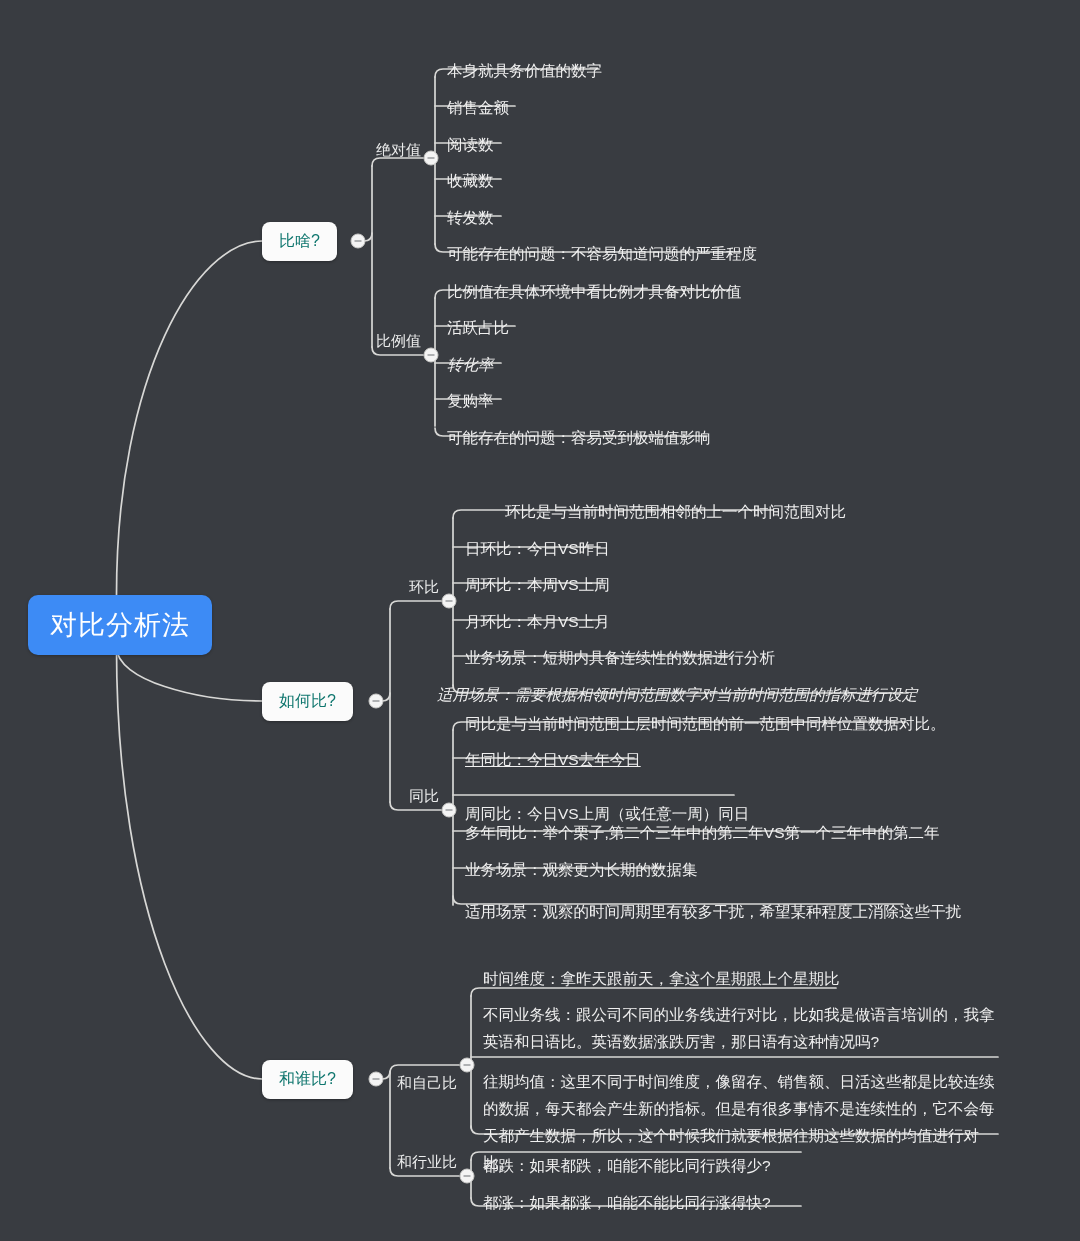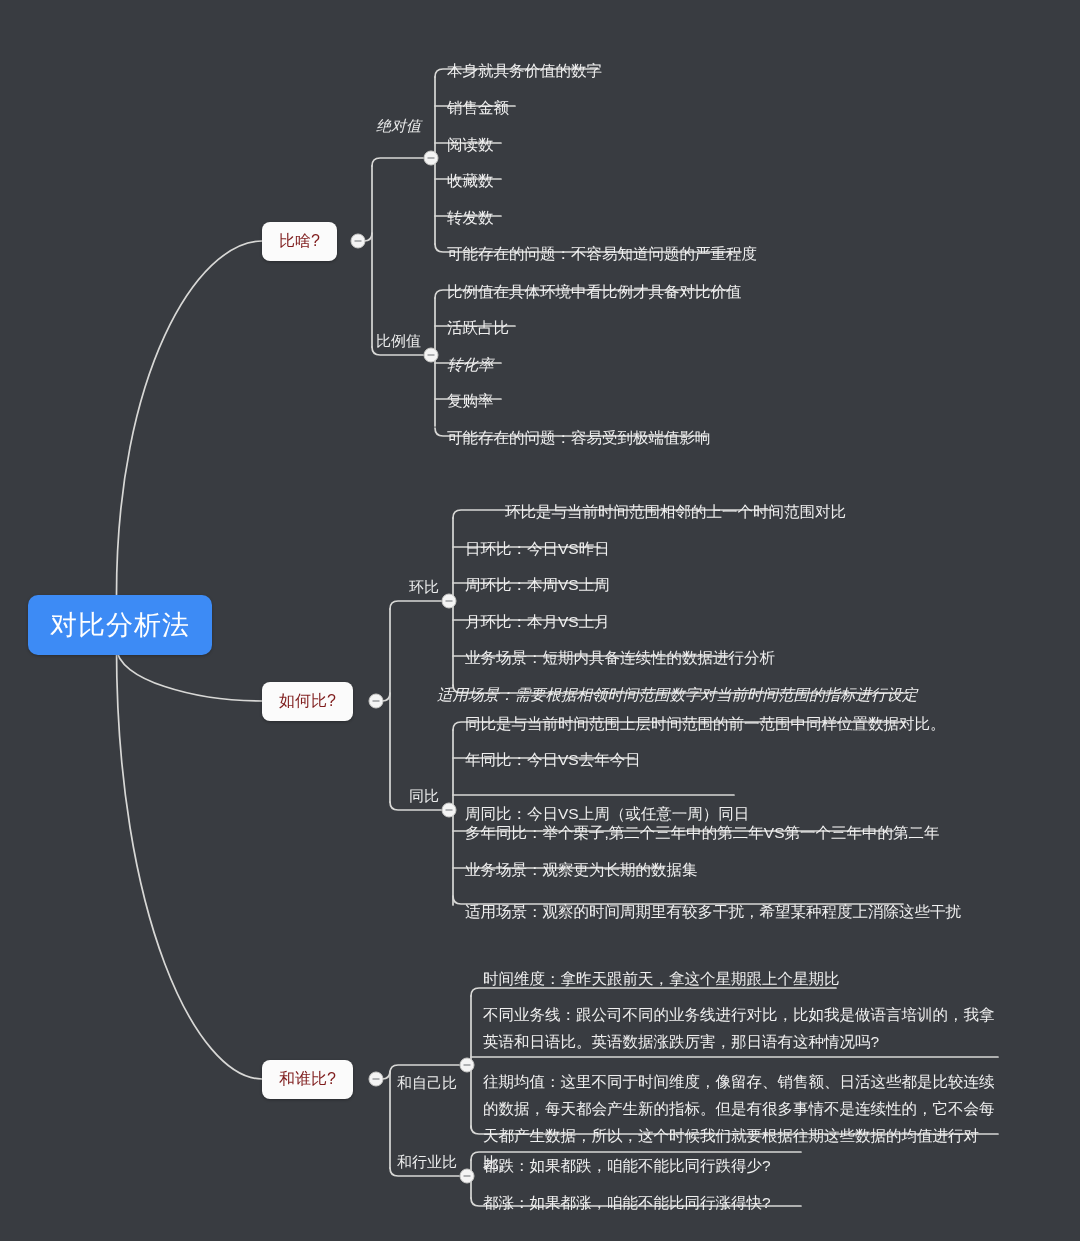--- a/index.html
+++ b/index.html
@@ -23,21 +23,21 @@
     padding:12px 22px;
     font-size:27px;
     letter-spacing:1px;
     white-space:nowrap;
     box-shadow:0 1px 3px rgba(0,0,0,.25);
   }
   
   .l1-node{
     position:absolute;
     background:#fbfbfb;
-    color:#7f1d1d;
+    color:#0f766e;
     border-radius:8px;
     padding:9px 17px;
     font-size:16px;
     white-space:nowrap;
     box-shadow:0 1px 3px rgba(0,0,0,.3);
   }
   
   .l2-node{
     position:absolute;
     color:#eceded;
@@ -125,21 +125,21 @@
       <path d="M 471 1057 H 998"></path>
       <path d="M 471 1126 Q 471 1134 479 1134 H 998"></path>
       <path d="M 390 1168 Q 390 1176 398 1176 H 459"></path>
       <path d="M 471 1160 V 1198"></path>
       <path d="M 471 1160 Q 471 1152 479 1152 H 801"></path>
       <path d="M 471 1198 Q 471 1206 479 1206 H 801"></path>
     </svg>
 <div class="root-node" style="left: 28px; top: 595px;">对比分析法</div>
     <div class="l1-node" style="left: 262px; top: 222px;">比啥?</div>
     <div class="toggle" style="left: 358px; top: 241px;"></div>
-    <div class="l2-node" style="left: 421px; top: 136px; font-style: italic;">绝对值</div>
+    <div class="l2-node" style="left: 421px; top: 160px;">绝对值</div>
     <div class="toggle" style="left: 431px; top: 158px;"></div>
     <div class="leaf" style="left: 447px; top: 57px;">本身就具务价值的数字</div>
     <div class="leaf" style="left: 447px; top: 94px;">销售金额</div>
     <div class="leaf" style="left: 447px; top: 131px;">阅读数</div>
     <div class="leaf" style="left: 447px; top: 167px;">收藏数</div>
     <div class="leaf" style="left: 447px; top: 204px;">转发数</div>
     <div class="leaf" style="left: 447px; top: 240px;">可能存在的问题：不容易知道问题的严重程度</div>
     <div class="l2-node" style="left: 421px; top: 351px;">比例值</div>
     <div class="toggle" style="left: 431px; top: 355px;"></div>
     <div class="leaf" style="left: 447px; top: 278px; text-align: right;">比例值在具体环境中看比例才具备对比价值</div>
@@ -153,21 +153,21 @@
     <div class="toggle" style="left: 449px; top: 601px;"></div>
     <div class="leaf" style="left: 465px; top: 498px; margin-left: 40px;">环比是与当前时间范围相邻的上一个时间范围对比</div>
     <div class="leaf" style="left: 465px; top: 535px;">日环比：今日VS昨日</div>
     <div class="leaf" style="left: 465px; top: 571px;">周环比：本周VS上周</div>
     <div class="leaf" style="left: 465px; top: 608px;">月环比：本月VS上月</div>
     <div class="leaf" style="left: 465px; top: 644px;">业务场景：短期内具备连续性的数据进行分析</div>
     <div class="leaf" style="left: 437px; top: 681px; font-style: italic;">适用场景：需要根据相领时间范围数字对当前时间范围的指标进行设定</div>
     <div class="l2-node" style="left: 439px; top: 806px;">同比</div>
     <div class="toggle" style="left: 449px; top: 810px;"></div>
     <div class="leaf" style="left: 465px; top: 710px;">同比是与当前时间范围上层时间范围的前一范围中同样位置数据对比。</div>
-    <div class="leaf" style="left: 465px; top: 746px;">年同比：今日VS去年今日</div>
+    <div class="leaf" style="left: 465px; top: 746px; text-decoration: underline;">年同比：今日VS去年今日</div>
     <div class="leaf" style="left: 465px; top: 783px; margin-top: 17px;">周同比：今日VS上周（或任意一周）同日</div>
     <div class="leaf" style="left: 465px; top: 819px;">多年同比：举个栗子,第二个三年中的第二年VS第一个三年中的第二年</div>
     <div class="leaf" style="left: 465px; top: 856px;">业务场景：观察更为长期的数据集</div>
     <div class="leaf" style="left: 465px; top: 892px; margin-top: 6px;">适用场景：观察的时间周期里有较多干扰，希望某种程度上消除这些干扰</div>
     <div class="l1-node" style="left: 262px; top: 1060px;">和谁比?</div>
     <div class="toggle" style="left: 376px; top: 1079px;"></div>
     <div class="l2-node" style="left: 457px; top: 1061px; margin-top: 32px;">和自己比</div>
     <div class="toggle" style="left: 467px; top: 1065px;"></div>
     <div class="leaf" style="left: 483px; top: 965px;">时间维度：拿昨天跟前天，拿这个星期跟上个星期比</div>
     <div class="leaf wrap" style="left: 483px; top: 1068px; width: 521px;">往期均值：这里不同于时间维度，像留存、销售额、日活这些都是比较连续的数据，每天都会产生新的指标。但是有很多事情不是连续性的，它不会每天都产生数据，所以，这个时候我们就要根据往期这些数据的均值进行对比。</div>

